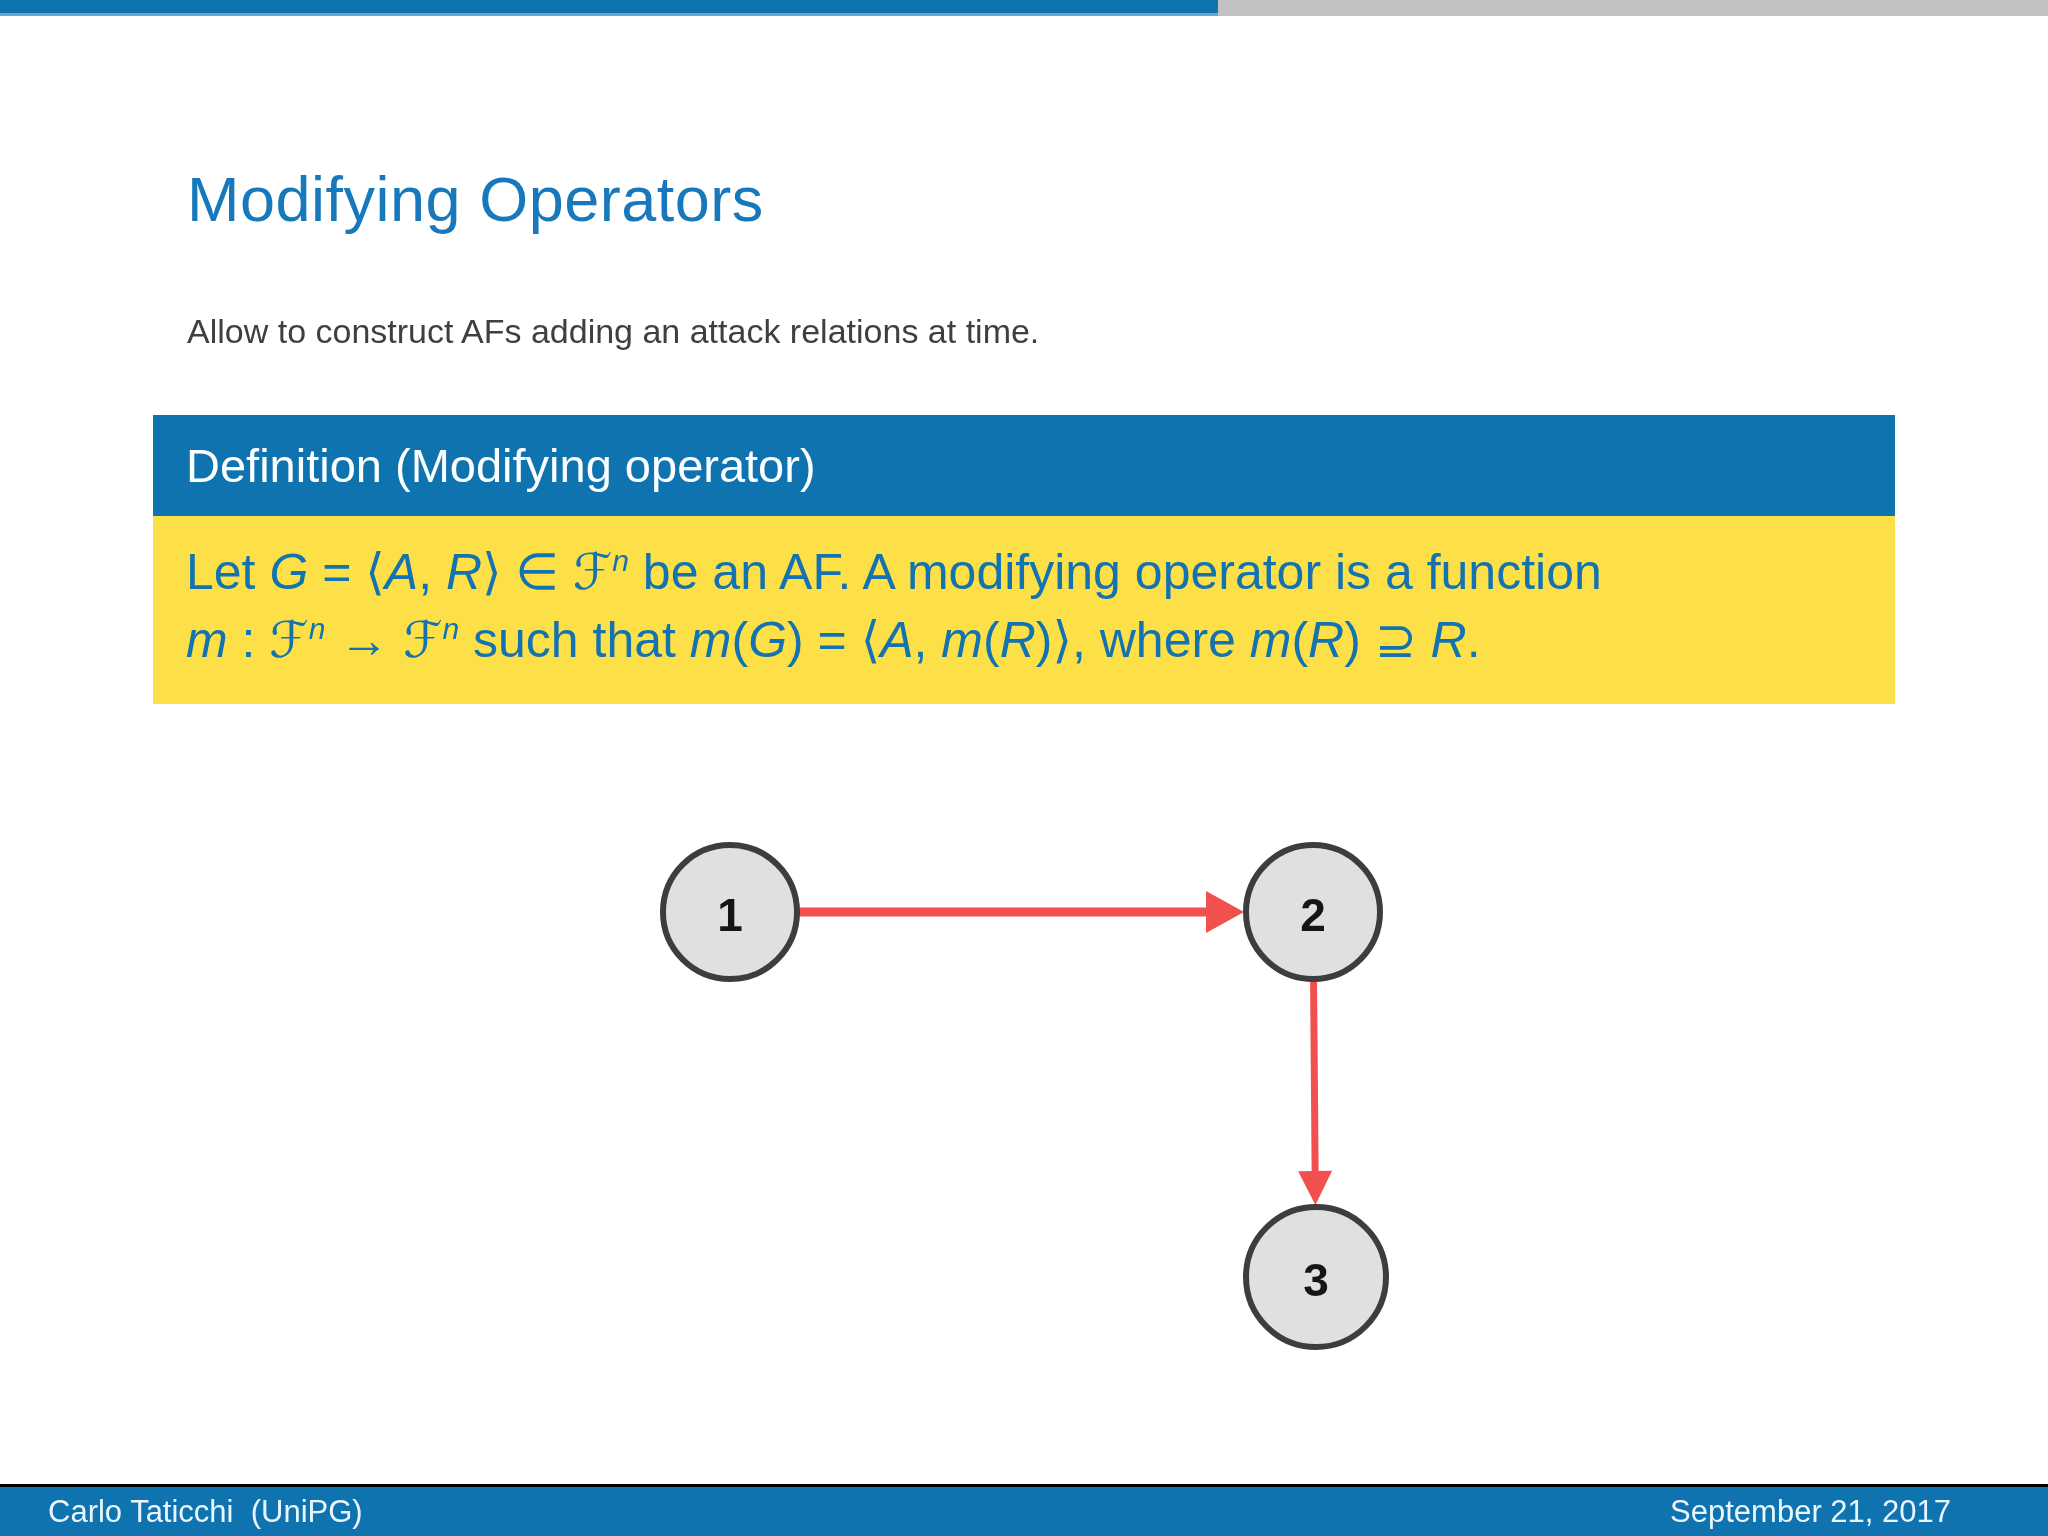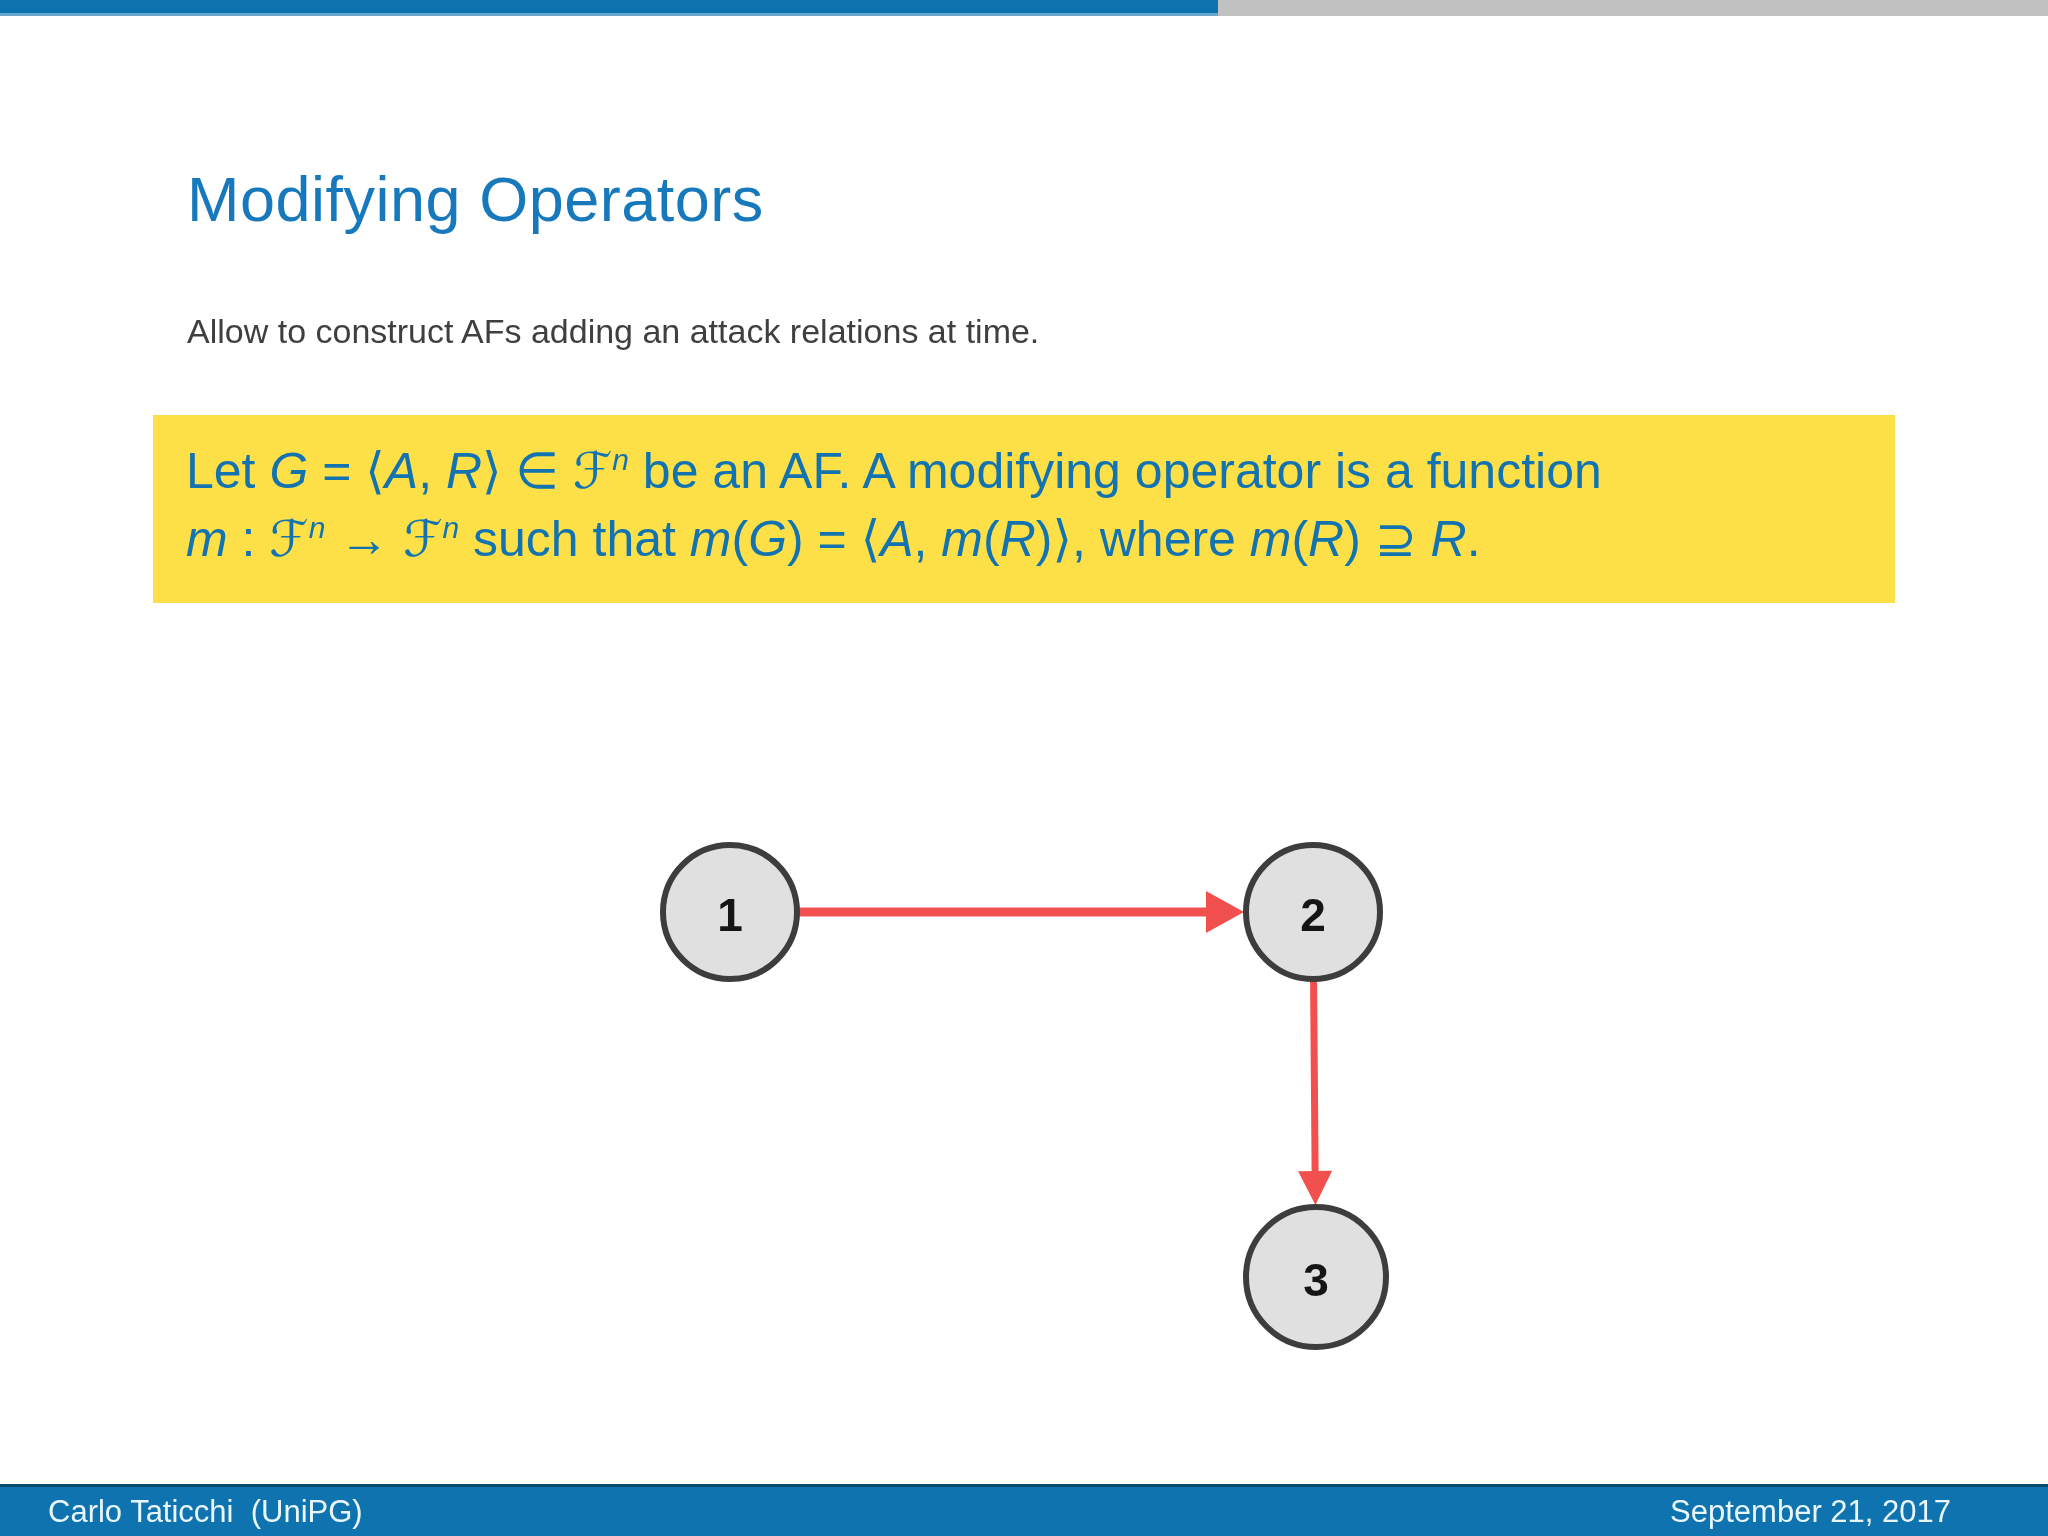--- a/index.html
+++ b/index.html
@@ -40,21 +40,21 @@
     padding:22px 33px 30px 33px;
     font-size:50px;line-height:68px;
   }
   .it{font-style:italic;}
   sup{font-size:0.60em;line-height:0;vertical-align:super;font-style:italic;}
   
   .graph-svg{position:absolute;left:0;top:0;}
   
   .footer{
     position:absolute;left:0;bottom:0;width:2048px;height:52px;
-    background:#0E73AE;border-top:3px solid #0c4a6e;box-sizing:border-box;
+    background:#0E73AE;border-top:3px solid #000000;box-sizing:border-box;
   }
   .footer .f-text{
     position:absolute;top:50%;transform:translateY(-50%);
     color:#EAF6FD;font-size:31px;white-space:pre;
   }
   .footer .f-author{left:48px;}
   .footer .f-title{left:0;right:0;text-align:center;}
   .footer .f-date{right:97px;}
 </style>
 </head>
@@ -63,20 +63,23 @@
 <div class="top-bar">
   <div class="filled"></div>
   <div class="rest"></div>
 </div>
 
 <div class="slide-title">Modifying Operators</div>
 
 <div class="slide-subtitle">Allow to construct AFs adding an attack relations at time.</div>
 
 <div class="definition">
+  <div class="def-header">
+    <span>Definition (Modifying operator)</span>
+  </div>
   <div class="def-body">
     <div><span>Let </span><span class="it">G</span><span> = ⟨</span><span class="it">A</span><span>, </span><span class="it">R</span><span>⟩ ∈ </span><span class="it">ℱ</span><sup class="it">n</sup><span> be an AF. A modifying operator is a function</span></div>
     <div><span class="it">m</span><span> : </span><span class="it">ℱ</span><sup class="it">n</sup><span> → </span><span class="it">ℱ</span><sup class="it">n</sup><span> such that </span><span class="it">m</span><span>(</span><span class="it">G</span><span>) = ⟨</span><span class="it">A</span><span>, </span><span class="it">m</span><span>(</span><span class="it">R</span><span>)⟩, where </span><span class="it">m</span><span>(</span><span class="it">R</span><span>) ⊇ </span><span class="it">R</span><span>.</span></div>
   </div>
 </div>
 
 <svg class="graph-svg" width="2048" height="1536" viewBox="0 0 2048 1536">
     <line x1="797" y1="912" x2="1208" y2="912" stroke="#F1504E" stroke-width="9"></line>
     <polygon points="1244,912 1206,933 1206,891" fill="#F1504E"></polygon>
     <line x1="1313.5506663317196" y1="978.997737025896" x2="1315.1452343507635" y2="1173.0035126762214" stroke="#F1504E" stroke-width="7"></line>

